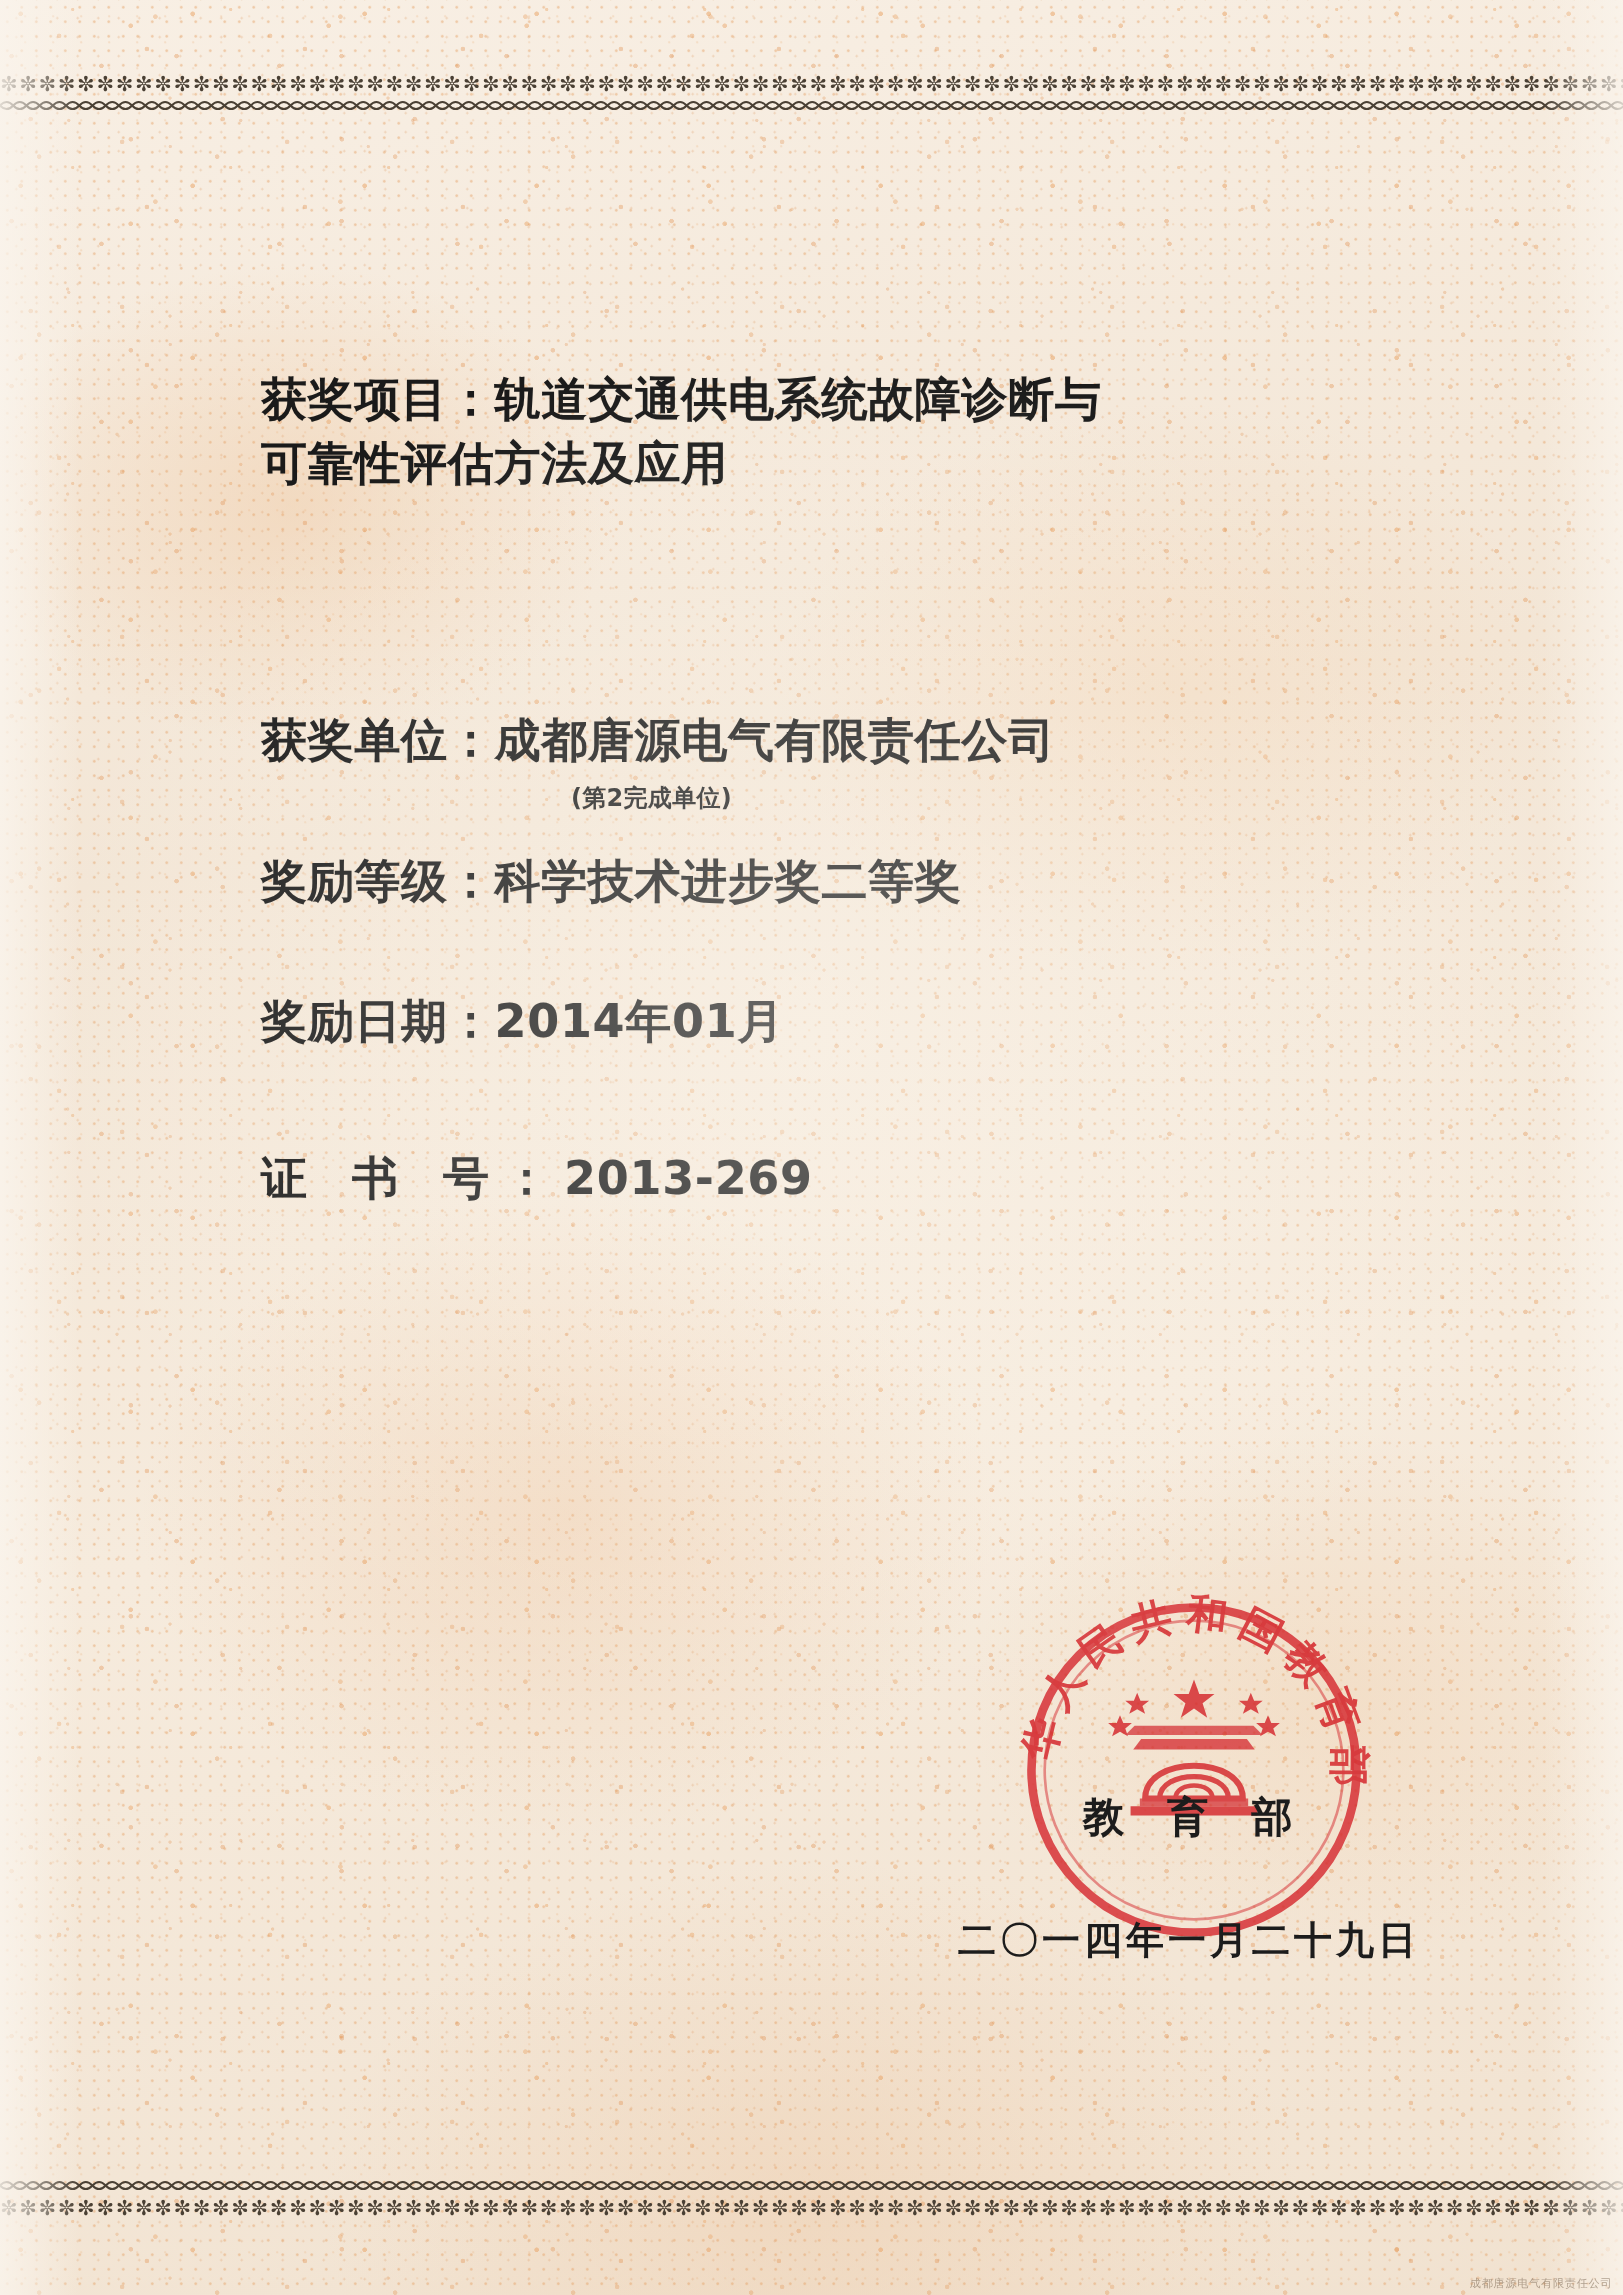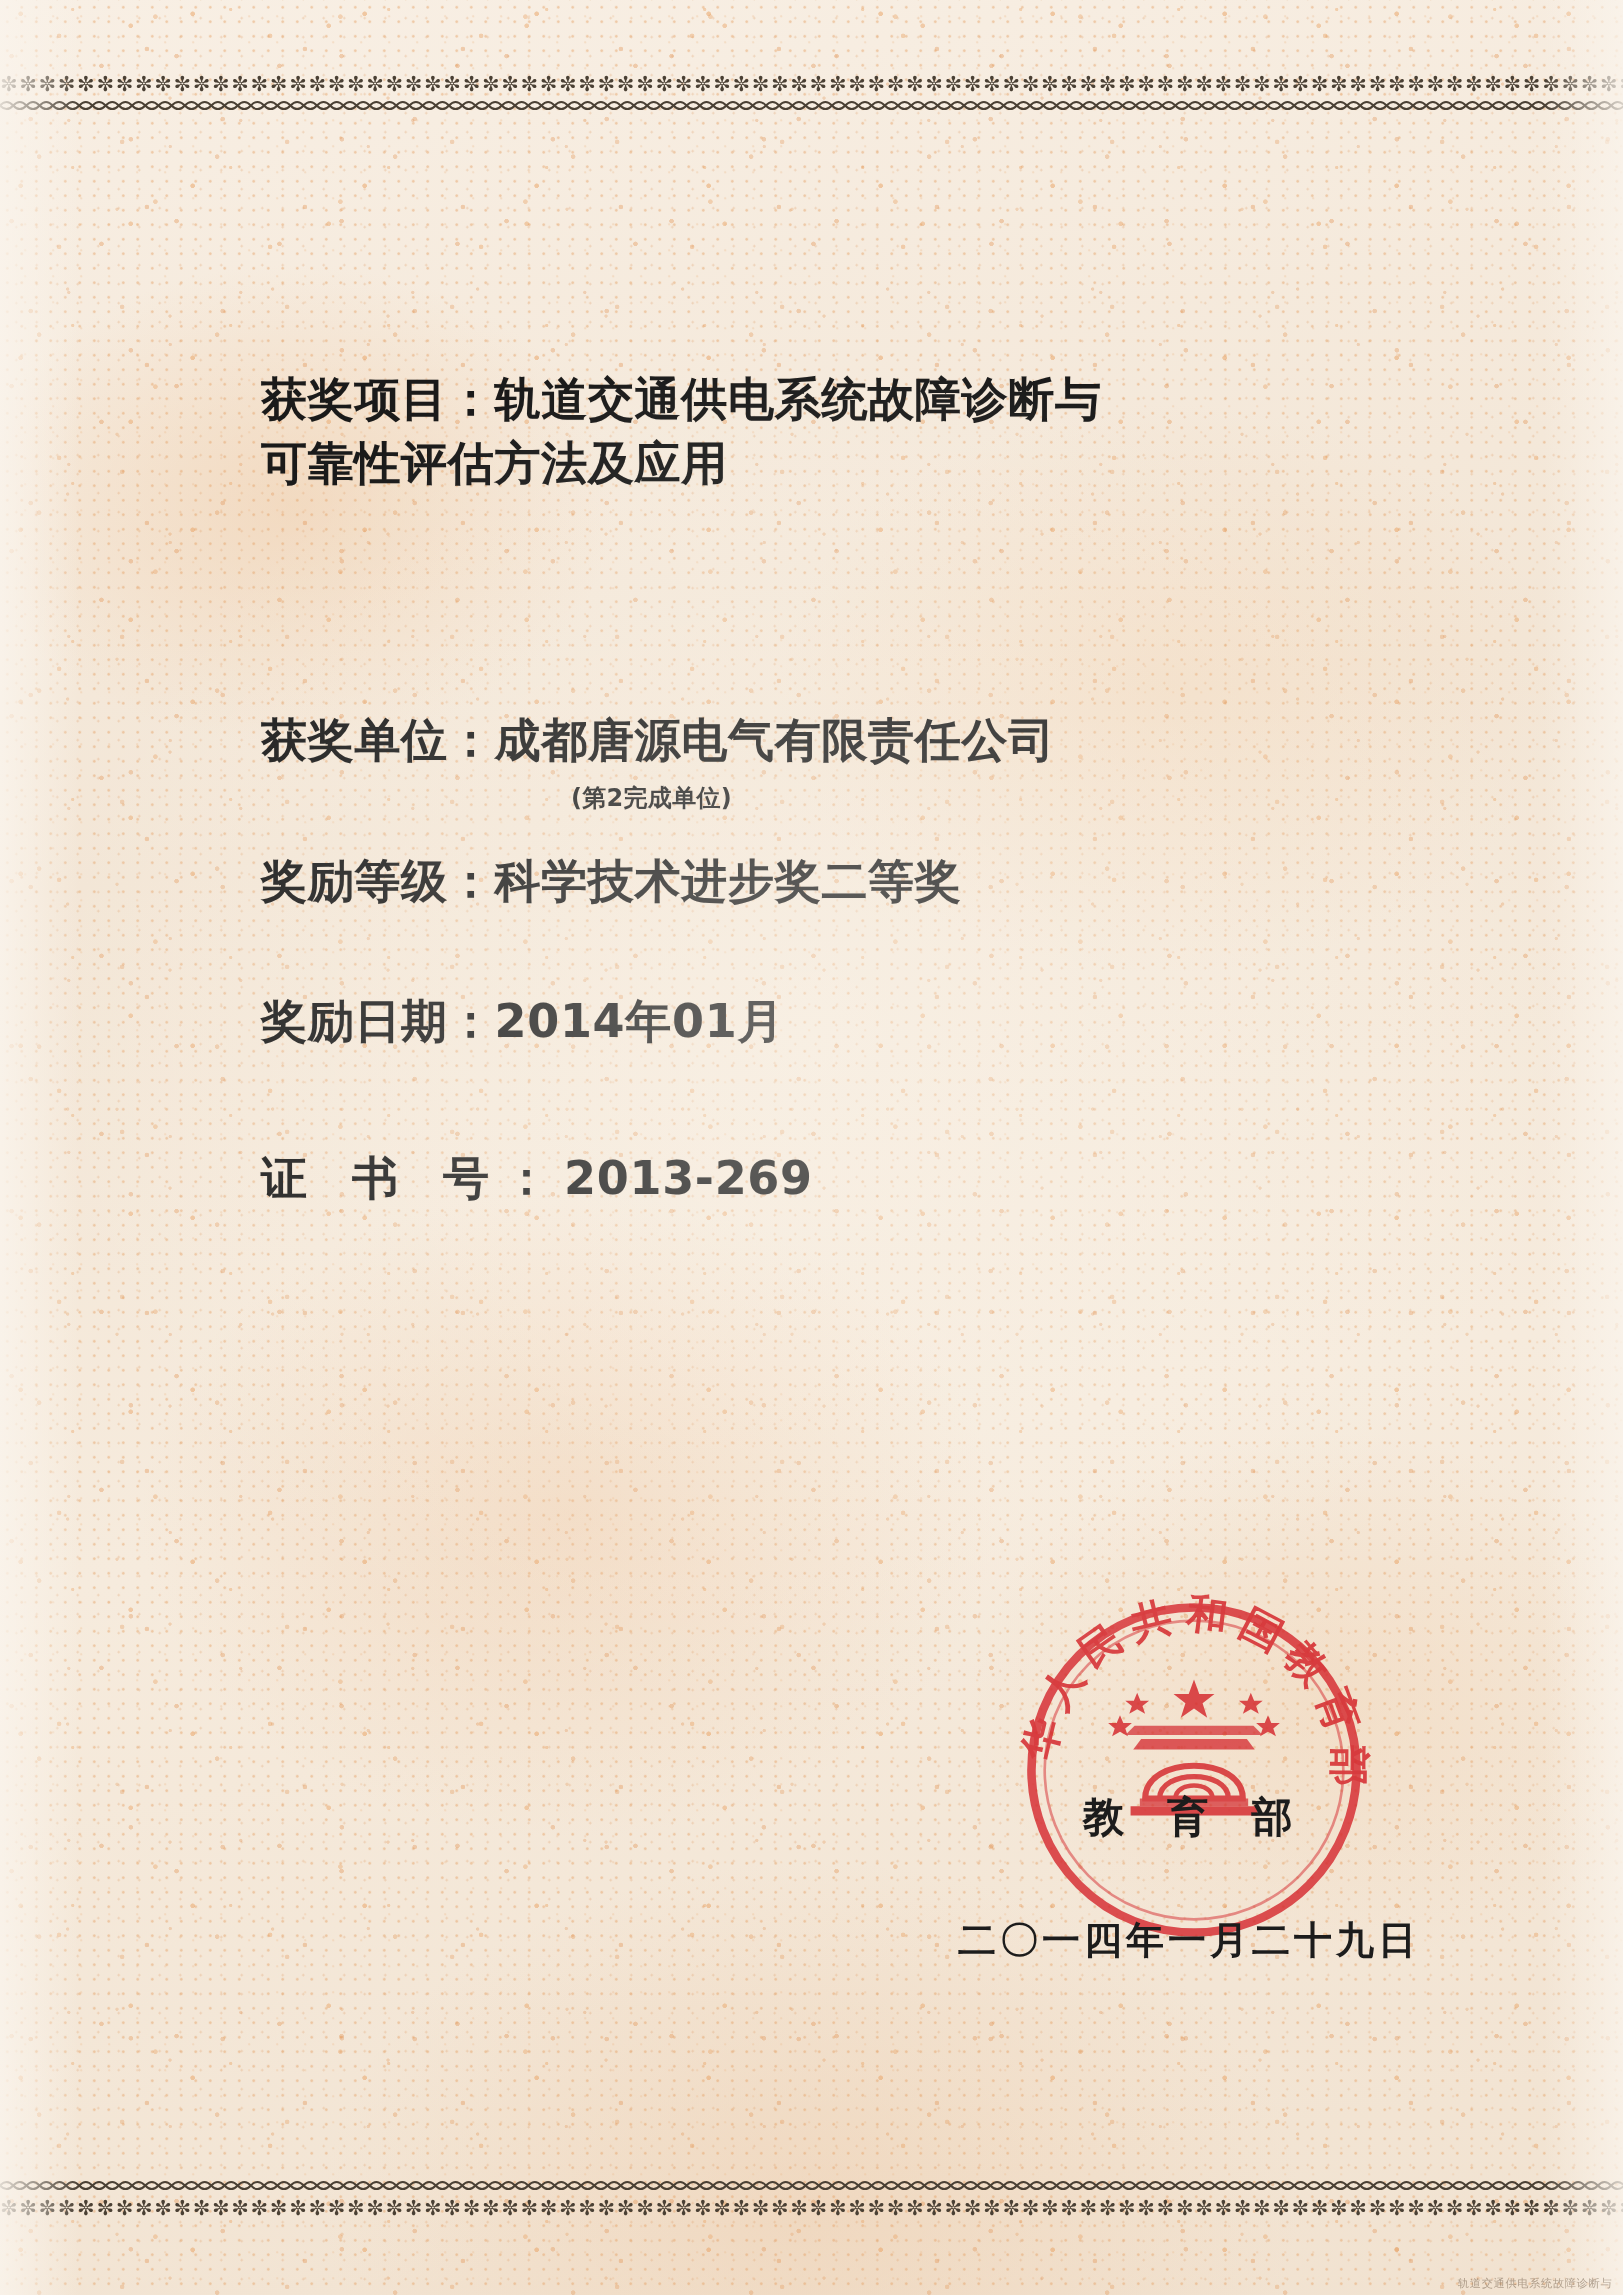--- a/index.html
+++ b/index.html
@@ -290,16 +290,16 @@
       <svg viewBox="0 0 2458 26" preserveAspectRatio="none" aria-hidden="true">
         <path d="M0,13 Q10,2 20,13 T40,13 T60,13 T80,13 T100,13 T120,13 T140,13 T160,13 T180,13 T200,13 T220,13 T240,13 T260,13 T280,13 T300,13 T320,13 T340,13 T360,13 T380,13 T400,13 T420,13 T440,13 T460,13 T480,13 T500,13 T520,13 T540,13 T560,13 T580,13 T600,13 T620,13 T640,13 T660,13 T680,13 T700,13 T720,13 T740,13 T760,13 T780,13 T800,13 T820,13 T840,13 T860,13 T880,13 T900,13 T920,13 T940,13 T960,13 T980,13 T1000,13 T1020,13 T1040,13 T1060,13 T1080,13 T1100,13 T1120,13 T1140,13 T1160,13 T1180,13 T1200,13 T1220,13 T1240,13 T1260,13 T1280,13 T1300,13 T1320,13 T1340,13 T1360,13 T1380,13 T1400,13 T1420,13 T1440,13 T1460,13 T1480,13 T1500,13 T1520,13 T1540,13 T1560,13 T1580,13 T1600,13 T1620,13 T1640,13 T1660,13 T1680,13 T1700,13 T1720,13 T1740,13 T1760,13 T1780,13 T1800,13 T1820,13 T1840,13 T1860,13 T1880,13 T1900,13 T1920,13 T1940,13 T1960,13 T1980,13 T2000,13 T2020,13 T2040,13 T2060,13 T2080,13 T2100,13 T2120,13 T2140,13 T2160,13 T2180,13 T2200,13 T2220,13 T2240,13 T2260,13 T2280,13 T2300,13 T2320,13 T2340,13 T2360,13 T2380,13 T2400,13 T2420,13 T2440,13 T2460,13" fill="none" stroke="#4a4034" stroke-width="3"></path>
         <path d="M0,13 Q10,24 20,13 T40,13 T60,13 T80,13 T100,13 T120,13 T140,13 T160,13 T180,13 T200,13 T220,13 T240,13 T260,13 T280,13 T300,13 T320,13 T340,13 T360,13 T380,13 T400,13 T420,13 T440,13 T460,13 T480,13 T500,13 T520,13 T540,13 T560,13 T580,13 T600,13 T620,13 T640,13 T660,13 T680,13 T700,13 T720,13 T740,13 T760,13 T780,13 T800,13 T820,13 T840,13 T860,13 T880,13 T900,13 T920,13 T940,13 T960,13 T980,13 T1000,13 T1020,13 T1040,13 T1060,13 T1080,13 T1100,13 T1120,13 T1140,13 T1160,13 T1180,13 T1200,13 T1220,13 T1240,13 T1260,13 T1280,13 T1300,13 T1320,13 T1340,13 T1360,13 T1380,13 T1400,13 T1420,13 T1440,13 T1460,13 T1480,13 T1500,13 T1520,13 T1540,13 T1560,13 T1580,13 T1600,13 T1620,13 T1640,13 T1660,13 T1680,13 T1700,13 T1720,13 T1740,13 T1760,13 T1780,13 T1800,13 T1820,13 T1840,13 T1860,13 T1880,13 T1900,13 T1920,13 T1940,13 T1960,13 T1980,13 T2000,13 T2020,13 T2040,13 T2060,13 T2080,13 T2100,13 T2120,13 T2140,13 T2160,13 T2180,13 T2200,13 T2220,13 T2240,13 T2260,13 T2280,13 T2300,13 T2320,13 T2340,13 T2360,13 T2380,13 T2400,13 T2420,13 T2440,13 T2460,13" fill="none" stroke="#4a4034" stroke-width="3"></path>
       </svg>
     </div>
     <div class="band-asterisks">✼✼✼✼✼✼✼✼✼✼✼✼✼✼✼✼✼✼✼✼✼✼✼✼✼✼✼✼✼✼✼✼✼✼✼✼✼✼✼✼✼✼✼✼✼✼✼✼✼✼✼✼✼✼✼✼✼✼✼✼✼✼✼✼✼✼✼✼✼✼✼✼✼✼✼✼✼✼✼✼✼✼✼✼✼✼✼✼✼✼✼✼✼✼✼✼</div>
   </div>
 
   <div id="vignette"></div>
 
-  <div id="watermark">轨道交通供电系统故障诊断与</div>
+  <div id="watermark">成都唐源电气有限责任公司</div>
 
 </div>
 
 
 </body></html>

